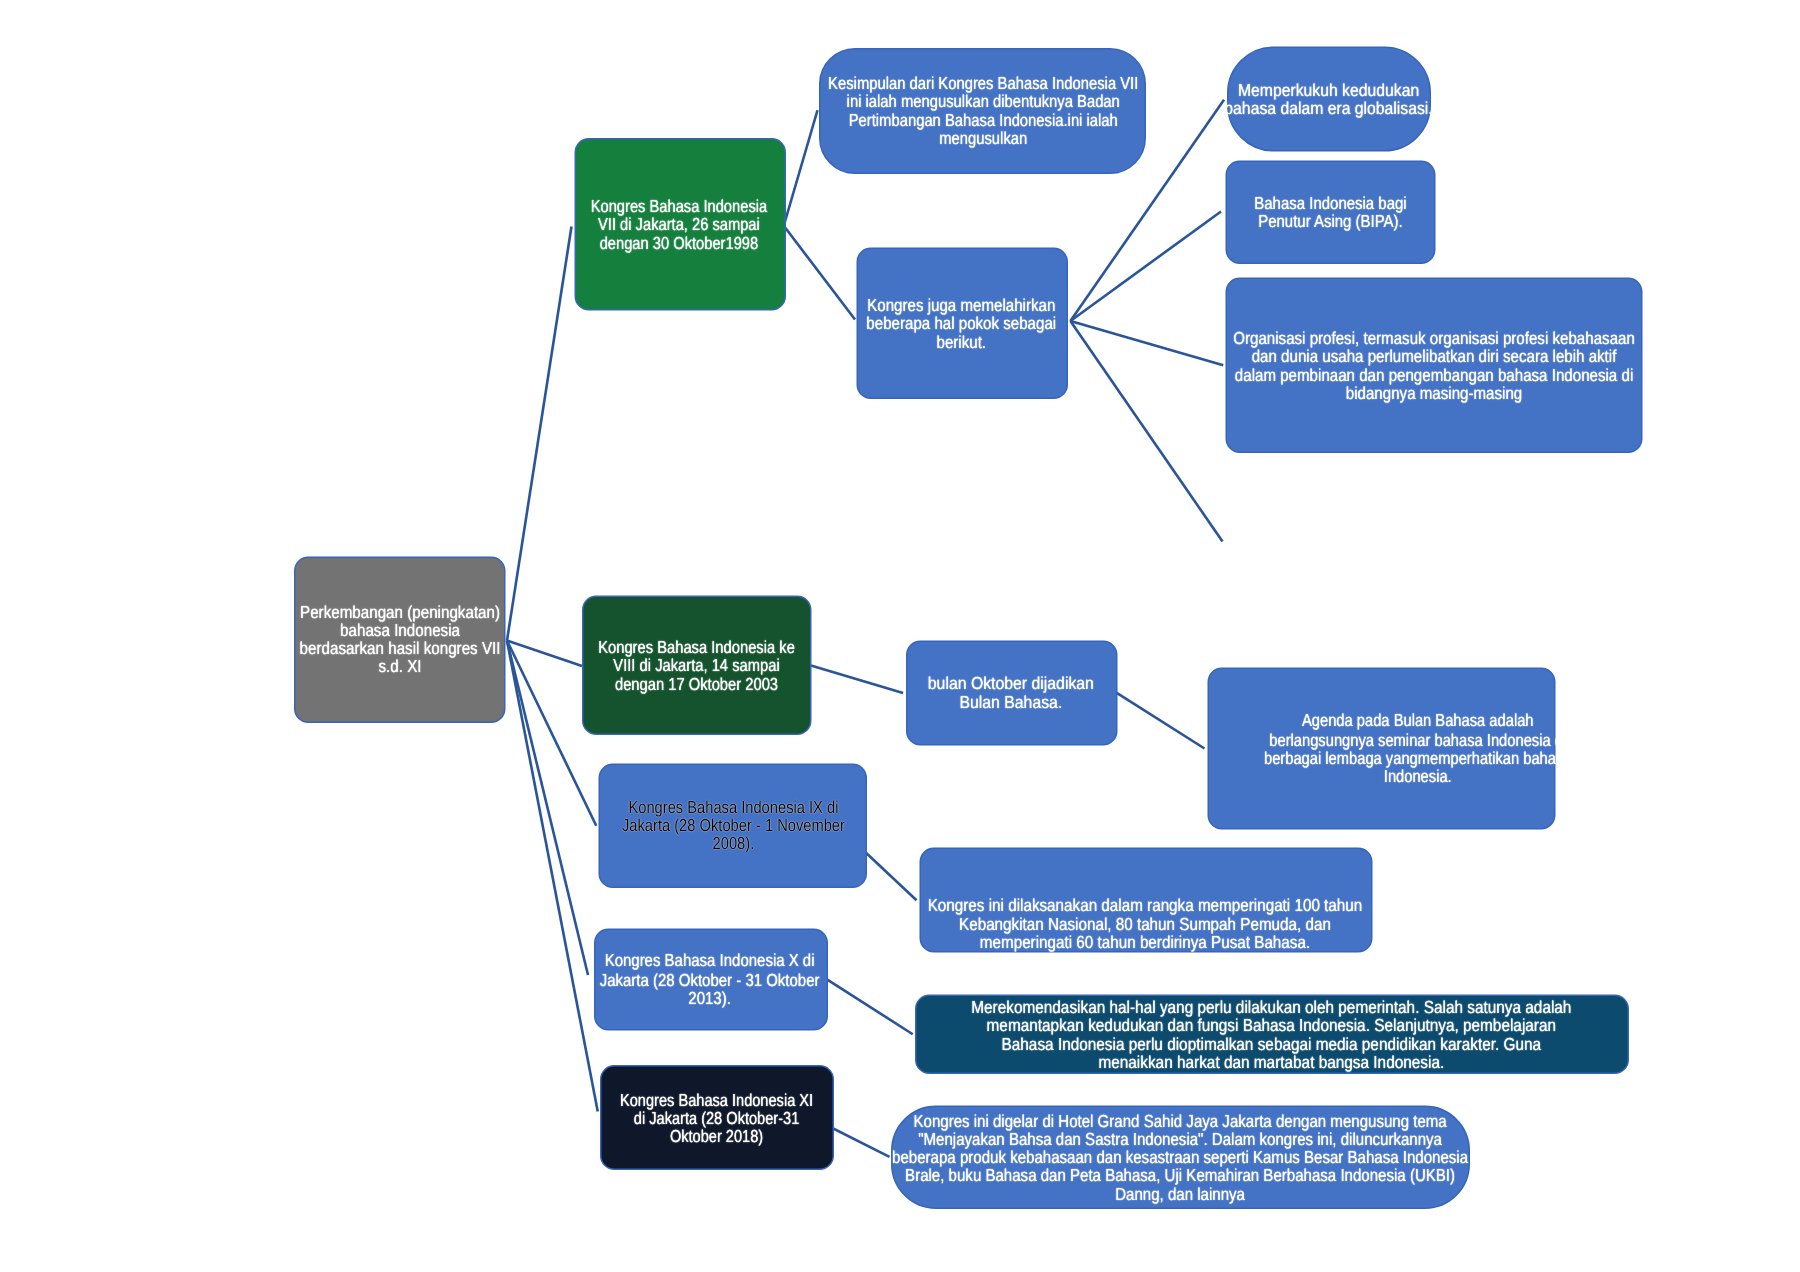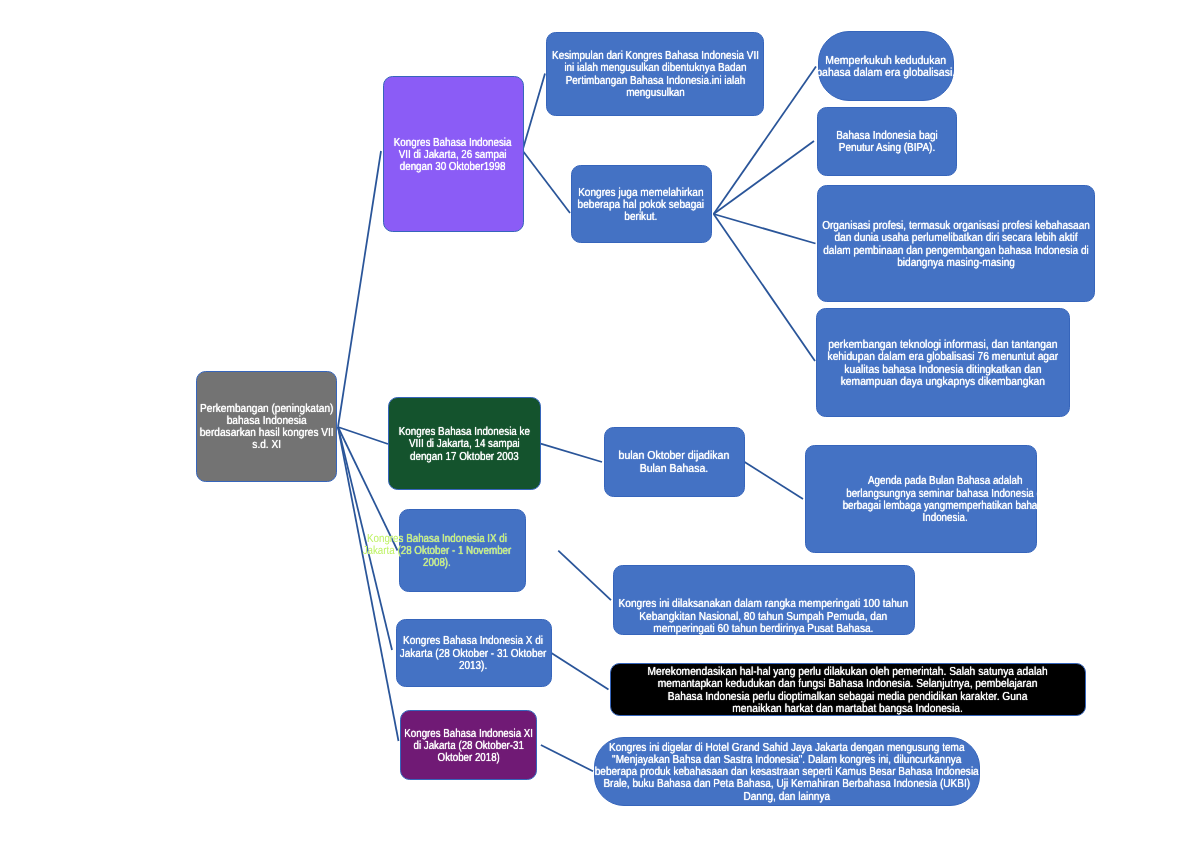--- a/index.html
+++ b/index.html
@@ -42,93 +42,87 @@
     <line class="edge" x1="558.3" y1="550.7" x2="611" y2="600.2" stroke="#2A5599"></line>
     <line class="edge" x1="551" y1="652.7" x2="608.5" y2="689.5" stroke="#2A5599"></line>
     <line class="edge" x1="540.9" y1="745" x2="593" y2="771.3" stroke="#2A5599"></line>
   </svg>
   <div class="node" style="left: 196px; top: 370.5px; width: 140.5px; height: 111.5px; background: #737373; color: rgb(255, 255, 255);">
     <span class="txt" style="--sx: 0.8732;">Perkembangan (peningkatan)
 bahasa Indonesia
 berdasarkan hasil kongres VII
 s.d. XI</span>
   </div>
-  <div class="node" style="left: 382.5px; top: 76px; width: 141px; height: 156px; background: #8b5cf6; color: rgb(255, 255, 255);">
+  <div class="node" style="left: 382.5px; top: 92px; width: 141px; height: 115px; background: #15803d; color: rgb(255, 255, 255);">
     <span class="txt" style="--sx: 0.8451;">Kongres Bahasa Indonesia
 VII di Jakarta, 26 sampai
 dengan 30 Oktober1998</span>
   </div>
-  <div class="node" style="left: 546px; top: 31.5px; width: 218px; height: 84px; background: rgb(68, 114, 196); color: rgb(255, 255, 255);">
+  <div class="node" style="left: 546px; top: 31.5px; width: 218px; height: 84px; background: rgb(68, 114, 196); color: rgb(255, 255, 255); border-radius: 24px;">
     <span class="txt" style="--sx: 0.8512;">Kesimpulan dari Kongres Bahasa Indonesia VII
 ini ialah mengusulkan dibentuknya Badan
 Pertimbangan Bahasa Indonesia.ini ialah
 mengusulkan</span>
   </div>
-  <div class="node" style="left: 571px; top: 165px; width: 140.5px; height: 78px; background: rgb(68, 114, 196); color: rgb(255, 255, 255);">
+  <div class="node" style="left: 571px; top: 165px; width: 140.5px; height: 101px; background: rgb(68, 114, 196); color: rgb(255, 255, 255);">
     <span class="txt" style="--sx: 0.8685;">Kongres juga memelahirkan
 beberapa hal pokok sebagai
 berikut.</span>
   </div>
   <div class="node" style="left: 817.5px; top: 31px; width: 136px; height: 69.5px; background: rgb(68, 114, 196); color: rgb(255, 255, 255); border-radius: 31px;">
     <span class="txt" style="--sx: 0.9057;">Memperkukuh kedudukan
 bahasa dalam era globalisasi.</span>
   </div>
   <div class="node" style="left: 816.5px; top: 106.5px; width: 140px; height: 69px; background: rgb(68, 114, 196); color: rgb(255, 255, 255);">
     <span class="txt" style="--sx: 0.8615;">Bahasa Indonesia bagi
 Penutur Asing (BIPA).</span>
   </div>
   <div class="node" style="left: 816.5px; top: 185px; width: 278.5px; height: 117px; background: rgb(68, 114, 196); color: rgb(255, 255, 255);">
     <span class="txt" style="--sx: 0.8693;">Organisasi profesi, termasuk organisasi profesi kebahasaan
 dan dunia usaha perlumelibatkan diri secara lebih aktif
 dalam pembinaan dan pengembangan bahasa Indonesia di
 bidangnya masing-masing</span>
   </div>
-  <div class="node" style="left: 816px; top: 308px; width: 254px; height: 109px; background: rgb(68, 114, 196); color: rgb(255, 255, 255);">
-    <span class="txt" style="--sx: 0.8884;">perkembangan teknologi informasi, dan tantangan
-kehidupan dalam era globalisasi 76 menuntut agar
-kualitas bahasa Indonesia ditingkatkan dan
-kemampuan daya ungkapnys dikembangkan</span>
-  </div>
   <div class="node" style="left: 388px; top: 397px; width: 153px; height: 93px; background: #14532d; color: rgb(255, 255, 255);">
     <span class="txt" style="--sx: 0.8477;">Kongres Bahasa Indonesia ke
 VIII di Jakarta, 14 sampai
 dengan 17 Oktober 2003</span>
   </div>
   <div class="node" style="left: 603.5px; top: 426.5px; width: 141px; height: 70px; background: rgb(68, 114, 196); color: rgb(255, 255, 255);">
     <span class="txt" style="--sx: 0.9091;">bulan Oktober dijadikan
 Bulan Bahasa.</span>
   </div>
   <div class="node" style="left: 805px; top: 445px; width: 232px; height: 107.5px; background: rgb(68, 114, 196); color: rgb(255, 255, 255); padding-left: 48px;">
     <span class="txt" style="--sx: 0.846;">Agenda pada Bulan Bahasa adalah
 berlangsungnya seminar bahasa Indonesia di
 berbagai lembaga yangmemperhatikan bahasa
 Indonesia.</span>
   </div>
-  <div class="node" style="left: 399px; top: 508.5px; width: 127px; height: 83px; background: rgb(68, 114, 196); color: #bef264; justify-content: flex-end;">
+  <div class="node" style="left: 399px; top: 508.5px; width: 179px; height: 83px; background: rgb(68, 114, 196); color: #000000;">
     <span class="txt" style="--sx: 0.8451;">Kongres Bahasa Indonesia IX di
 Jakarta (28 Oktober - 1 November
 2008).</span>
   </div>
   <div class="node" style="left: 612.5px; top: 565px; width: 302.5px; height: 70px; background: rgb(68, 114, 196); color: rgb(255, 255, 255); align-items: flex-end;">
     <span class="txt" style="--sx: 0.8762;">Kongres ini dilaksanakan dalam rangka memperingati 100 tahun
 Kebangkitan Nasional, 80 tahun Sumpah Pemuda, dan
 memperingati 60 tahun berdirinya Pusat Bahasa.</span>
   </div>
   <div class="node" style="left: 395.5px; top: 618.5px; width: 156px; height: 68.5px; background: rgb(68, 114, 196); color: rgb(255, 255, 255);">
     <span class="txt" style="--sx: 0.8615;">Kongres Bahasa Indonesia X di
 Jakarta (28 Oktober - 31 Oktober
 2013).</span>
   </div>
-  <div class="node" style="left: 609.7px; top: 663px; width: 476px; height: 53px; background: #000000; color: rgb(255, 255, 255);">
+  <div class="node" style="left: 609.7px; top: 663px; width: 476px; height: 53px; background: #0c4a6e; color: rgb(255, 255, 255);">
     <span class="txt" style="--sx: 0.8831;">Merekomendasikan hal-hal yang perlu dilakukan oleh pemerintah. Salah satunya adalah
 memantapkan kedudukan dan fungsi Bahasa Indonesia. Selanjutnya, pembelajaran
 Bahasa Indonesia perlu dioptimalkan sebagai media pendidikan karakter. Guna
 menaikkan harkat dan martabat bangsa Indonesia.</span>
   </div>
-  <div class="node" style="left: 400px; top: 710px; width: 137px; height: 70px; background: #701a75; color: rgb(255, 255, 255);">
+  <div class="node" style="left: 400px; top: 710px; width: 156px; height: 70px; background: #0f172a; color: rgb(255, 255, 255);">
     <span class="txt" style="--sx: 0.839;">Kongres Bahasa Indonesia XI
 di Jakarta (28 Oktober-31
 Oktober 2018)</span>
   </div>
   <div class="node" style="left: 594px; top: 737px; width: 386px; height: 68.7px; background: rgb(68, 114, 196); color: rgb(255, 255, 255); border-radius: 30px;">
     <span class="txt" style="--sx: 0.8659;">Kongres ini digelar di Hotel Grand Sahid Jaya Jakarta dengan mengusung tema
 "Menjayakan Bahsa dan Sastra Indonesia". Dalam kongres ini, diluncurkannya
 beberapa produk kebahasaan dan kesastraan seperti Kamus Besar Bahasa Indonesia
 Brale, buku Bahasa dan Peta Bahasa, Uji Kemahiran Berbahasa Indonesia (UKBI)
 Danng, dan lainnya</span>

